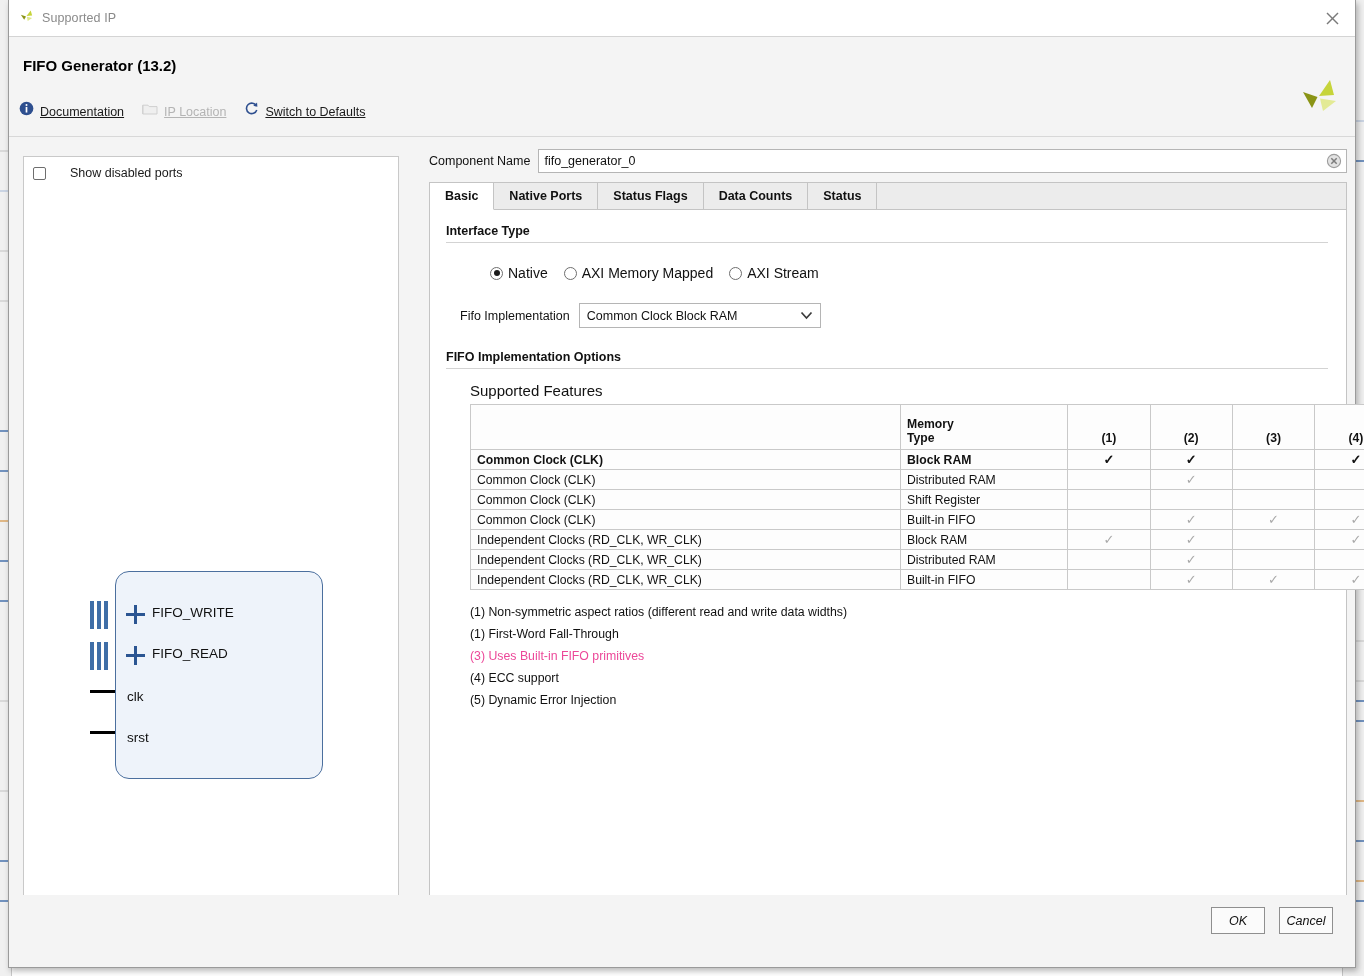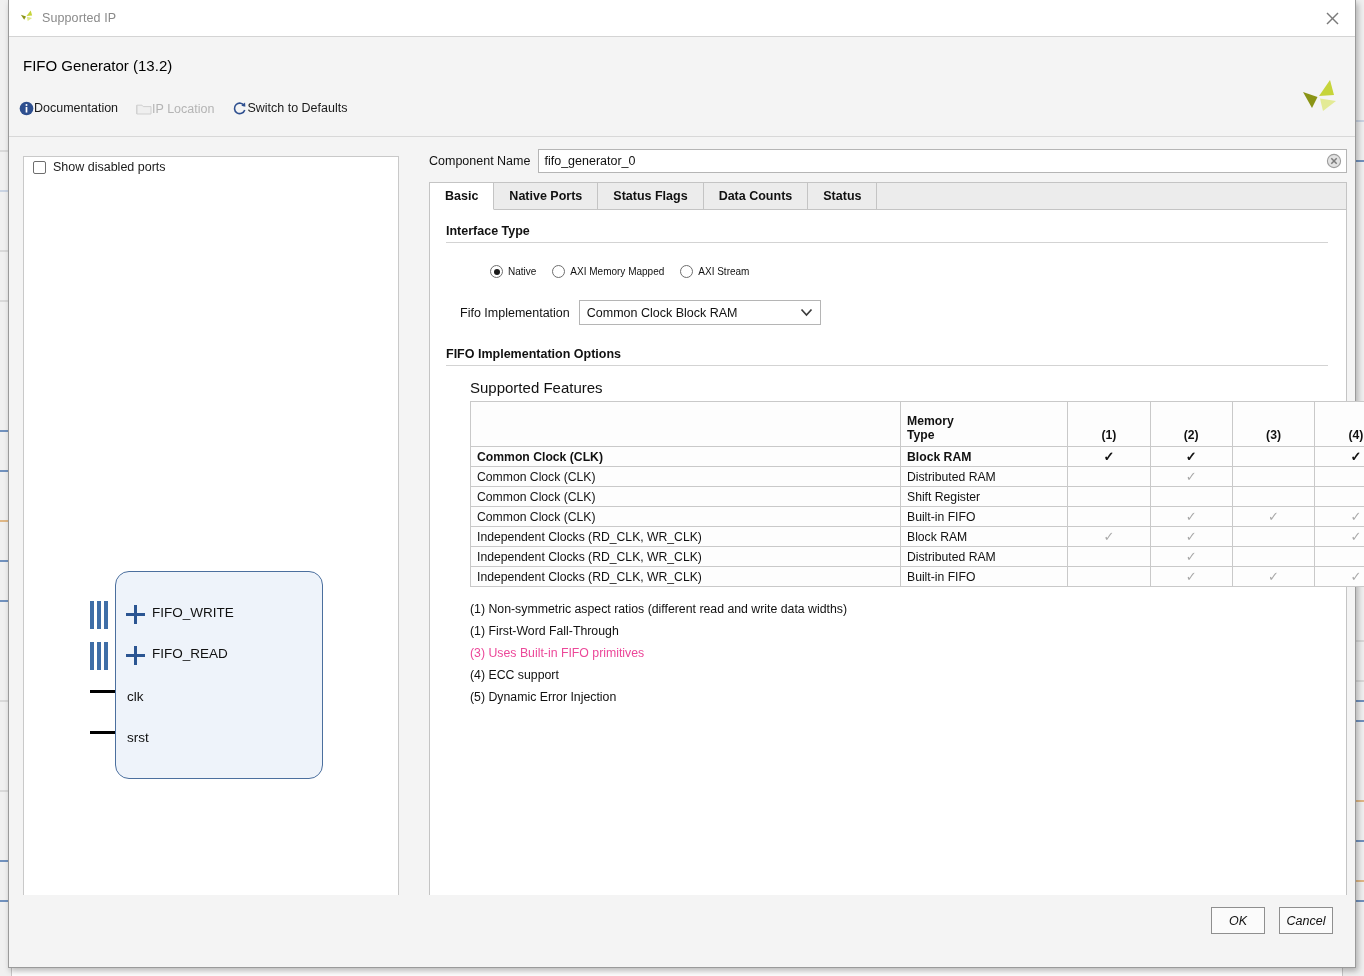--- a/index.html
+++ b/index.html
@@ -59,44 +59,44 @@
 
   
   #headerband {
     position: relative;
     height: 100px;
     background: #f4f4f4;
     border-bottom: 1px solid #d8d8d8;
   }
   #ipTitle {
     position: absolute; left: 14px; top: 20px;
-    font-size: 15px; font-weight: normal; color: #000;
+    font-size: 15px; font-weight: bold; color: #000;
   }
   #xlogo { position: absolute; right: 16px; top: 40px; }
   #toolbar {
     position: absolute; left: 10px; top: 64px;
     display: flex; align-items: center; gap: 18px;
     font-size: 12.5px;
   }
-  .tb-item { display: flex; align-items: flex-start; cursor: pointer; color: #1a1a1a; }
+  .tb-item { display: flex; align-items: flex-end; gap: 6px; cursor: pointer; color: #1a1a1a; text-decoration: underline; }
   .tb-item.disabled { color: #b4b4b4; cursor: default; }
 
   
   #body { position: relative; height: 795px; background: #f4f4f4; }
 
   
   #preview {
     position: absolute; left: 14px; top: 19px;
     width: 376px; height: 742px;
     background: #ffffff;
     border: 1px solid #c9c9c9;
   }
   #showports {
-    position: absolute; left: 9px; top: 3px;
-    display: flex; align-items: center; gap: 7px;
+    position: absolute; left: 9px; top: 9px;
+    display: flex; align-items: center; gap: 24px;
     font-size: 12.5px; color: #1a1a1a; cursor: pointer;
   }
   .chk {
     width: 13px; height: 13px;
     border: 1px solid #6e6e6e; border-radius: 2px;
     background: #fff;
   }
   #ipblock {
     position: absolute; left: 91px; top: 414px;
     width: 208px; height: 208px;
@@ -167,21 +167,21 @@
   #tabcontent { position: absolute; left: 0; right: 0; top: 27px; bottom: 0; background: #fff; padding: 14px 18px 0 16px; }
 
   .section-hdr {
     font-size: 12.5px; font-weight: bold; color: #111;
     padding-bottom: 4px; margin-bottom: 0;
     border-bottom: 1px solid #d3d3d3;
   }
 
   .radio-row {
     display: flex; align-items: center; gap: 7px;
-    margin: 22px 0 0 44px; font-size: 10px; color: #111;
+    margin: 22px 0 0 44px; font-size: 14px; color: #111;
   }
   .radio-row .opt { display: flex; align-items: center; gap: 5px; margin-right: 9px; cursor: pointer; }
   .radio {
     width: 13px; height: 13px; border-radius: 50%;
     border: 1px solid #6e6e6e; background: #fff;
     display: flex; align-items: center; justify-content: center;
   }
   .radio.on::after { content: ""; width: 6px; height: 6px; border-radius: 50%; background: #1a1a1a; }
 
   .impl-row {

